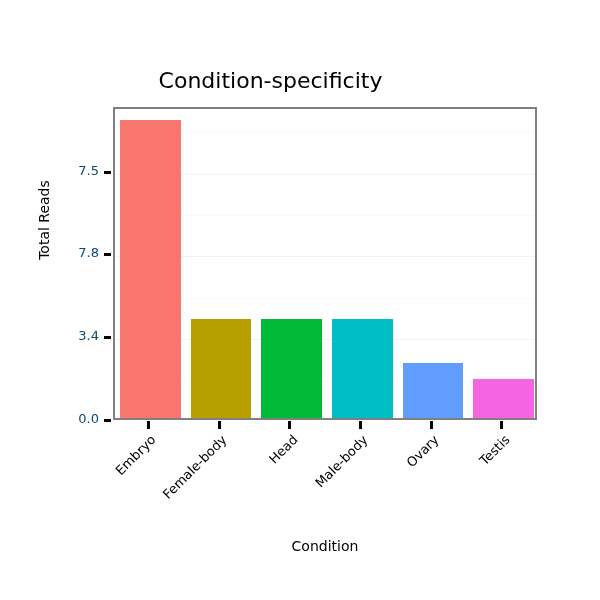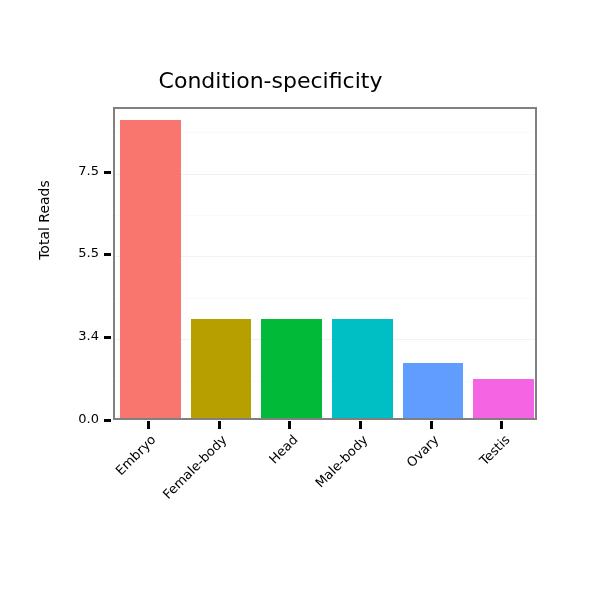--- a/index.html
+++ b/index.html
@@ -119,21 +119,21 @@
     position: absolute;
     width: 7px;
     height: 3px;
     background: #000000;
     left: 104px;
   }
   .yticklabel {
     position: absolute;
     right: 0;
     font-size: 13px;
-    color: #000000;
+    color: #0c4a6e;
     text-align: right;
     white-space: nowrap;
   }
   .ytick-group {
     position: absolute;
     left: 0;
     width: 113px;
     height: 0;
   }
   .ytick-group .yticklabel {
@@ -164,33 +164,34 @@
 <body>
 
 <div id="figure">
 
   <div class="chart-title">Condition-specificity</div>
 
   <div class="ylabel">
     <span>Total Reads</span>
   </div>
 
+  <div class="xlabel">Condition</div>
 
   <div id="yticks">
       <div class="ytick" style="top: 419px;"></div>
       <div class="ytick-group" style="top: 420px;">
         <div class="yticklabel">0.0</div>
       </div>
       <div class="ytick" style="top: 336.196px;"></div>
       <div class="ytick-group" style="top: 337.196px;">
         <div class="yticklabel">3.4</div>
       </div>
       <div class="ytick" style="top: 253.392px;"></div>
       <div class="ytick-group" style="top: 254.392px;">
-        <div class="yticklabel">5.5</div>
+        <div class="yticklabel">7.8</div>
       </div>
       <div class="ytick" style="top: 170.587px;"></div>
       <div class="ytick-group" style="top: 171.587px;">
         <div class="yticklabel">7.5</div>
       </div>
     </div>
 
   <div class="panel">
     <div class="panel-inner">
       <div id="gridlines">

